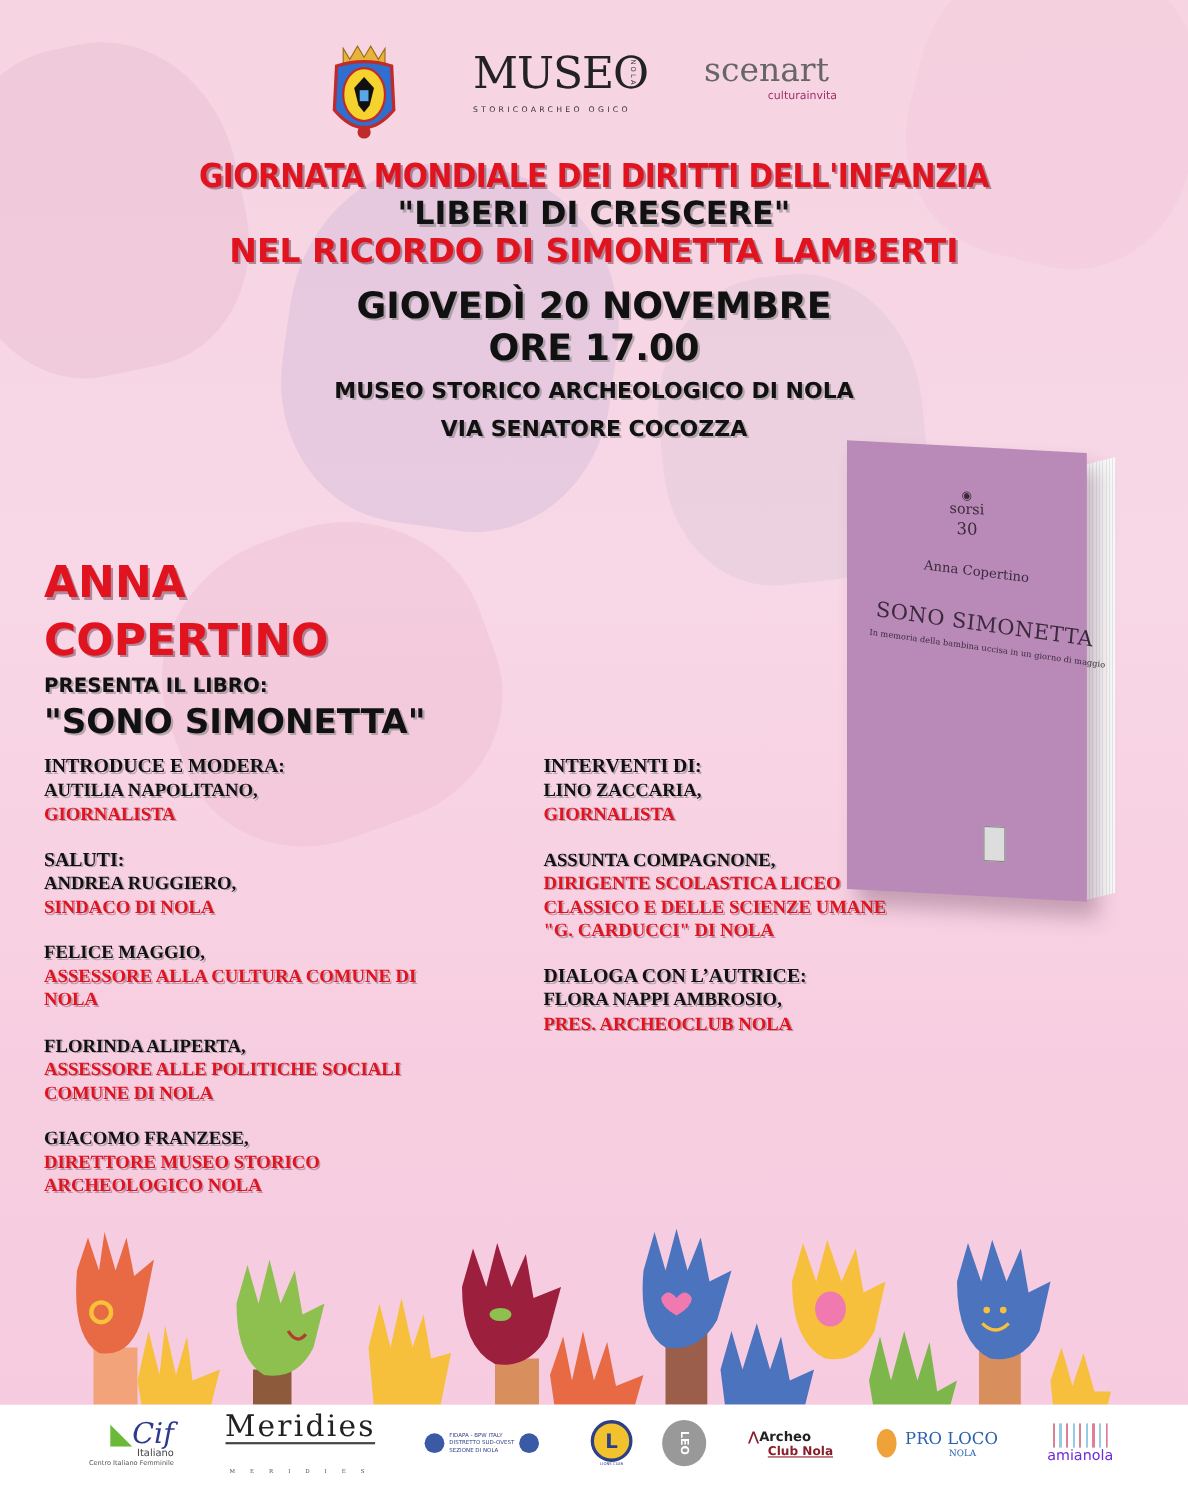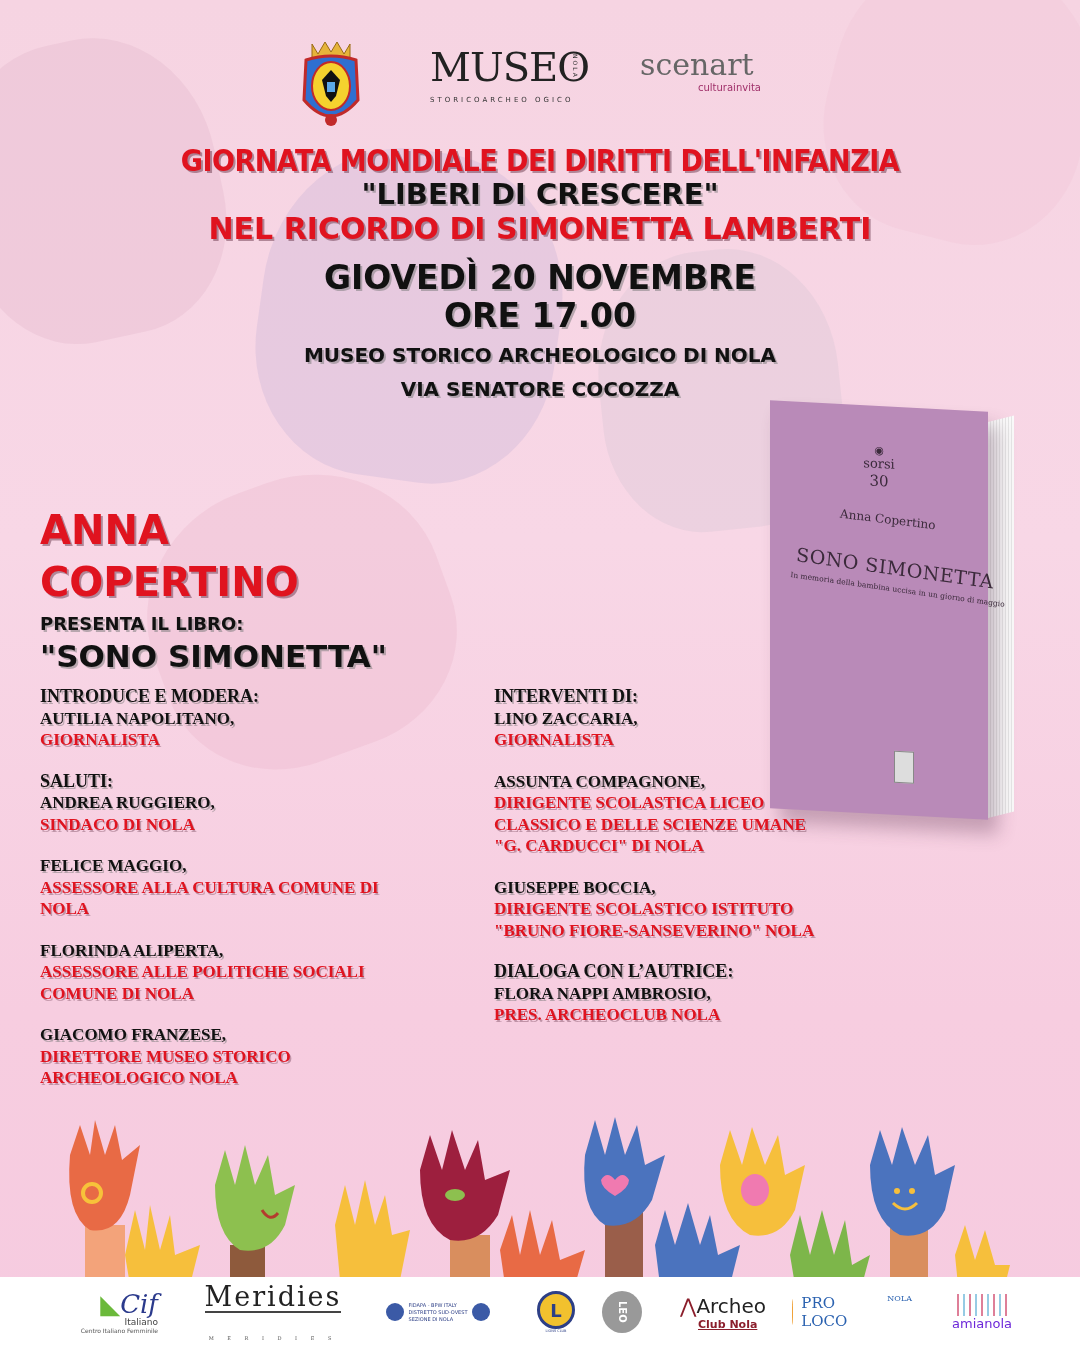--- a/index.html
+++ b/index.html
@@ -165,25 +165,20 @@
     <div class="name">LINO ZACCARIA,</div>
     <div class="role">GIORNALISTA</div>
   </div>
   <div class="block">
     <div class="name">ASSUNTA COMPAGNONE,</div>
     <div class="role">DIRIGENTE SCOLASTICA LICEO</div>
     <div class="role">CLASSICO E DELLE SCIENZE UMANE</div>
     <div class="role">"G. CARDUCCI" DI NOLA</div>
   </div>
   <div class="block">
-    <div class="name">GIUSEPPE BOCCIA,</div>
-    <div class="role">DIRIGENTE SCOLASTICO ISTITUTO</div>
-    <div class="role">"BRUNO FIORE-SANSEVERINO" NOLA</div>
-  </div>
-  <div class="block">
     <div class="head">DIALOGA CON L’AUTRICE:</div>
     <div class="name">FLORA NAPPI AMBROSIO,</div>
     <div class="role">PRES. ARCHEOCLUB NOLA</div>
   </div>
 </div>
 
 <div class="hands">
   <svg width="1080" height="162" viewBox="0 0 1080 162">
     <g>
 
@@ -247,26 +242,26 @@
     <div style="width:18px;height:18px;border-radius:50%;background:#3b5aa6;margin-left:4px;"></div>
   </div>
   <div class="sp" style="left:520px;width:72px;flex-direction:column;">
     <div style="width:38px;height:38px;border-radius:50%;background:#f2c12e;border:3px solid #2d3f86;color:#2d3f86;font-weight:900;font-size:18px;display:flex;align-items:center;justify-content:center;font-family:'DejaVu Sans',sans-serif;">L</div>
     <div style="font-size:3.5px;color:#2d3f86;font-family:'DejaVu Sans',sans-serif;">LIONS CLUB</div>
   </div>
   <div class="sp" style="left:598px;width:48px;">
     <div style="width:40px;height:42px;border-radius:50%;background:#999;color:#fff;font-weight:900;font-size:10px;display:flex;align-items:center;justify-content:center;writing-mode:vertical-rl;font-family:'DejaVu Sans',sans-serif;">LEO</div>
   </div>
   <div class="sp" style="left:680px;width:90px;flex-direction:column;align-items:flex-start;">
-    <div style="font-family:'DejaVu Sans',sans-serif;font-weight:400;font-size:20px;color:#222;text-align:center;"><span style="color:#8b1e2b;">⋀</span><span>Archeo</span></div>
+    <div style="font-family:'DejaVu Sans',sans-serif;font-weight:700;font-size:12px;color:#222;text-align:center;"><span style="color:#8b1e2b;">⋀</span><span>Archeo</span></div>
     <div style="font-family:'DejaVu Sans',sans-serif;font-weight:700;font-size:11px;color:#8b1e2b;margin-left:18px;text-decoration:underline;">Club Nola</div>
   </div>
   <div class="sp" style="left:792px;width:120px;">
     <div style="width:18px;height:26px;border-radius:50% 50% 50% 50%;background:#f0a23a;margin-right:8px;"></div>
-    <div style="display:flex;flex-direction:row;">
+    <div style="display:flex;flex-direction:column;">
       <div style="font-size:15px;color:#2b62b0;">PRO LOCO</div>
       <div style="font-size:8px;color:#2b62b0;margin-left:40px;">NOLA</div>
     </div>
   </div>
   <div class="sp" style="left:942px;width:80px;flex-direction:column;">
     <div style="width:50px;height:22px;background:repeating-linear-gradient(90deg,#d0486c 0 2px,transparent 2px 6px,#6ab5d8 6px 8px,transparent 8px 12px);opacity:.7;"></div>
     <div style="font-family:'DejaVu Sans',sans-serif;font-size:13px;color:#6d28d9;">amianola</div>
   </div>
 </div>
 

